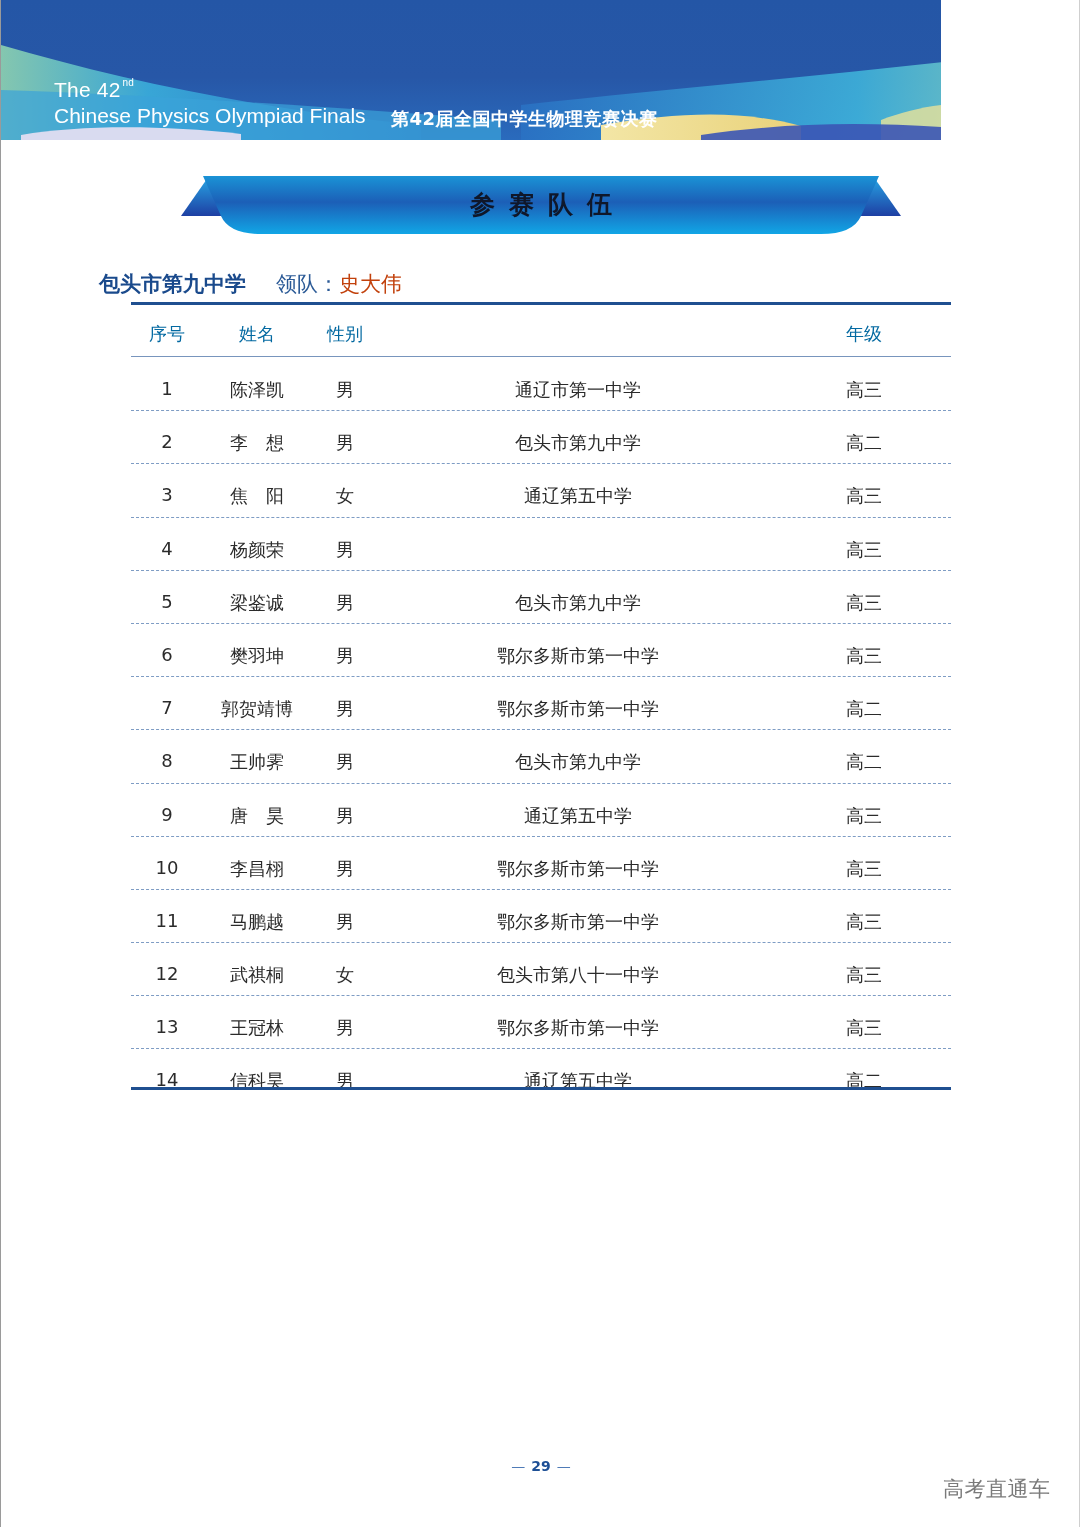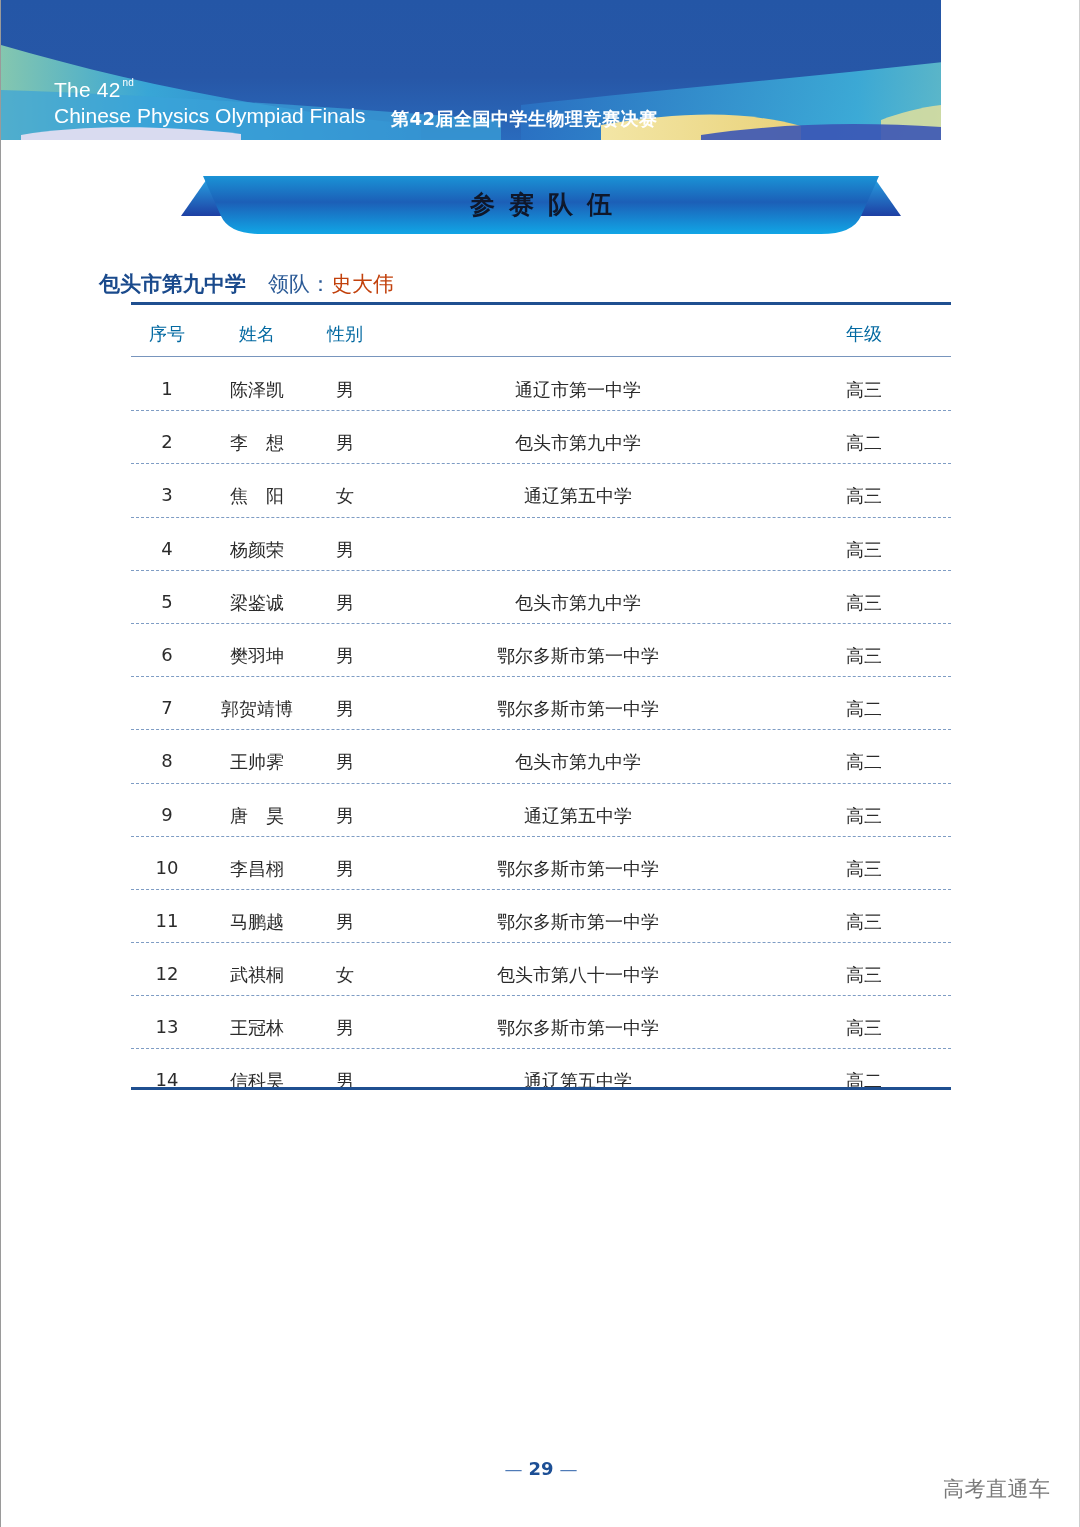--- a/index.html
+++ b/index.html
@@ -29,41 +29,41 @@
     }
     .banner { position: absolute; left: 180px; top: 176px; width: 720px; height: 60px; }
     .banner-title {
       position: absolute; left: 180px; top: 188px; width: 720px; text-align: center;
       color: #0f172a; font-size: 25px; font-weight: bold; letter-spacing: 14px; text-indent: 14px;
     }
     .region-line {
       position: absolute; left: 98px; top: 270px; font-size: 21px; color: #1d4f8f;
     }
     .region-name { font-weight: bold; color: #1a4a8c; }
-    .leader { margin-left: 22px; color: #2b5a96; }
+    .leader { margin-left: 30px; color: #2b5a96; }
     .rule-top { position: absolute; left: 130px; top: 302px; width: 820px; height: 3px; background: #1f4f90; }
     .thead {
       position: absolute; left: 130px; top: 322px; width: 820px; height: 30px;
       font-size: 18px; font-weight: normal; color: #0369a1;
     }
     .rule-head { position: absolute; left: 130px; top: 356px; width: 820px; height: 1px; background: #7895bd; }
     .col { position: absolute; text-align: center; }
     .c-no { left: 0; width: 72px; }
     .c-name { left: 76px; width: 100px; }
     .c-sex { left: 184px; width: 60px; }
     .c-school { left: 247px; width: 400px; }
     .c-grade { left: 680px; width: 106px; }
     .rows { position: absolute; left: 130px; top: 358px; width: 820px; }
     .row { position: relative; height: 52.2px; border-bottom: 1px dashed #7e9cc4; font-size: 18px; color: #2b2b2b; }
     .row .col { top: 20px; }
     .row.last { border-bottom: none; }
     .rule-bottom { position: absolute; left: 130px; top: 1087px; width: 820px; height: 3px; background: #1f4f90; }
     .page-no {
       position: absolute; left: 480px; top: 1458px; width: 120px; text-align: center;
-      color: #1d4f95; font-size: 18px; font-weight: bold;
+      color: #1d4f95; font-size: 14px; font-weight: bold;
     }
     .page-no .dash { color: #4f7bb7; font-weight: normal; margin: 0 6px; }
     .watermark {
       position: absolute; left: 942px; top: 1475px; color: #7a7a7a; font-size: 21px; letter-spacing: 0.5px;
     }
   </style>
 </head>
 <body>
 
 <div class="header">

